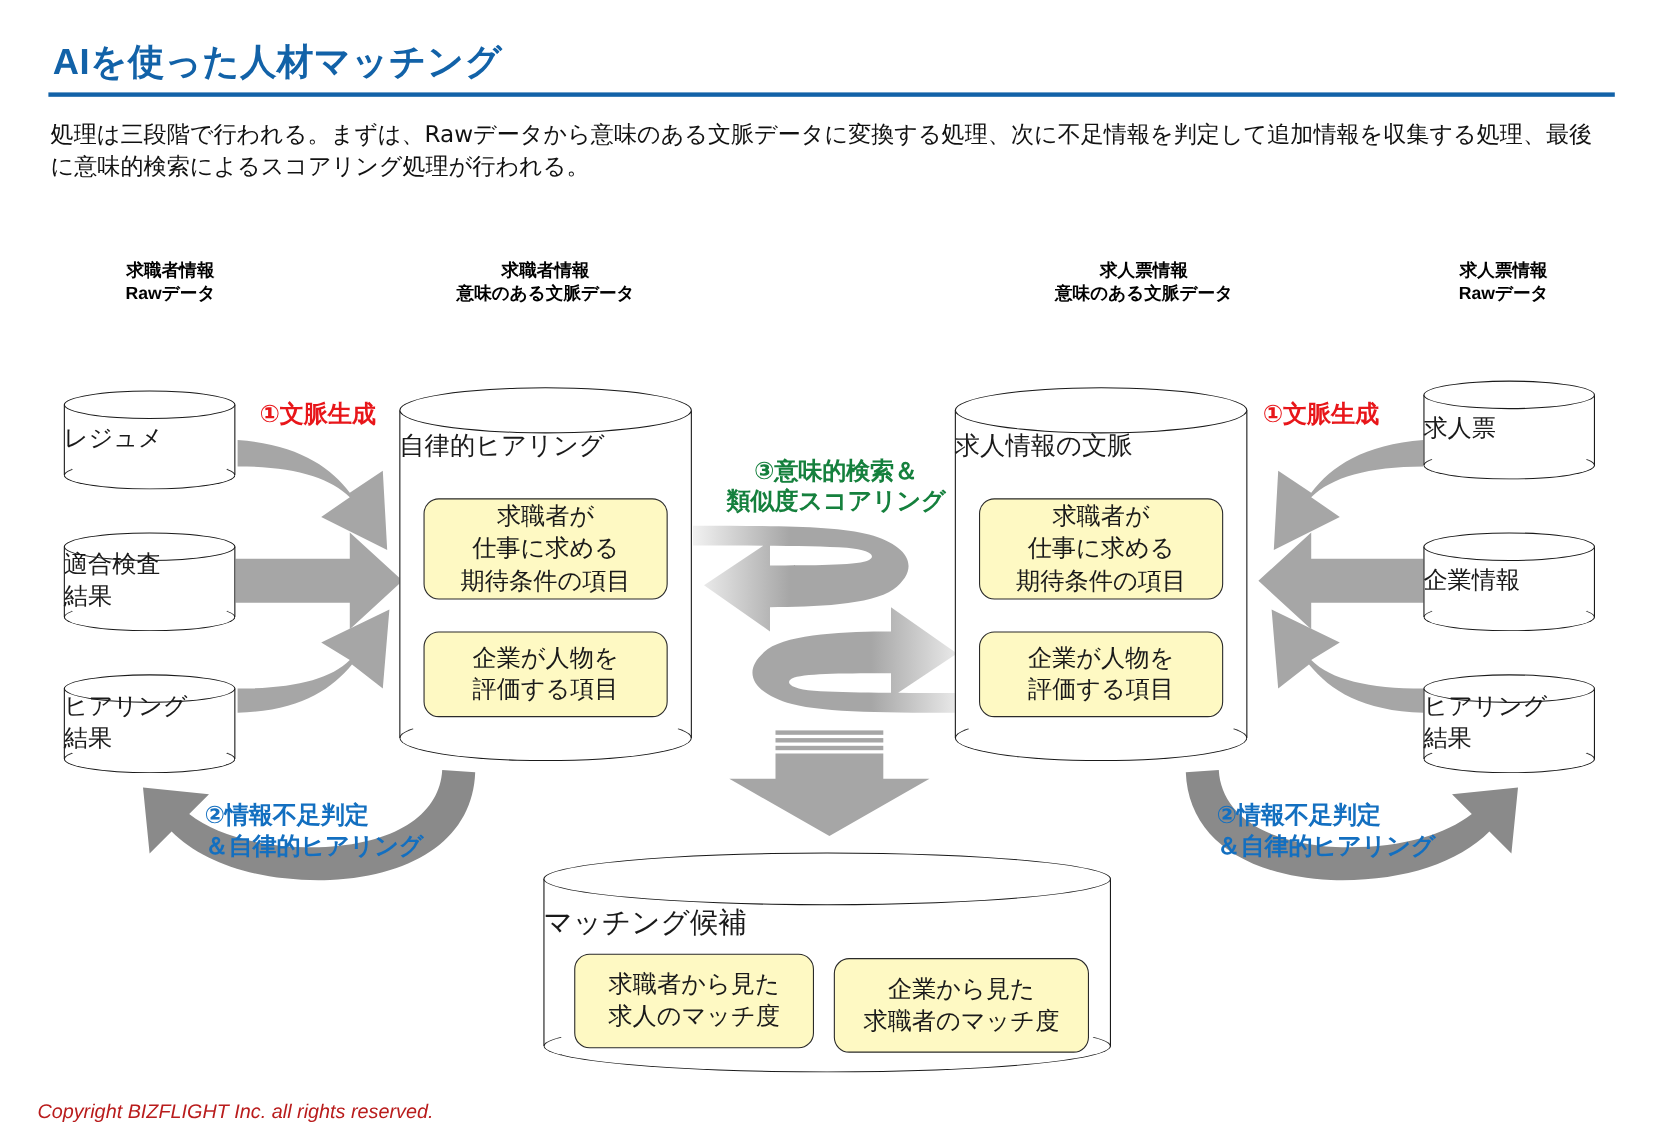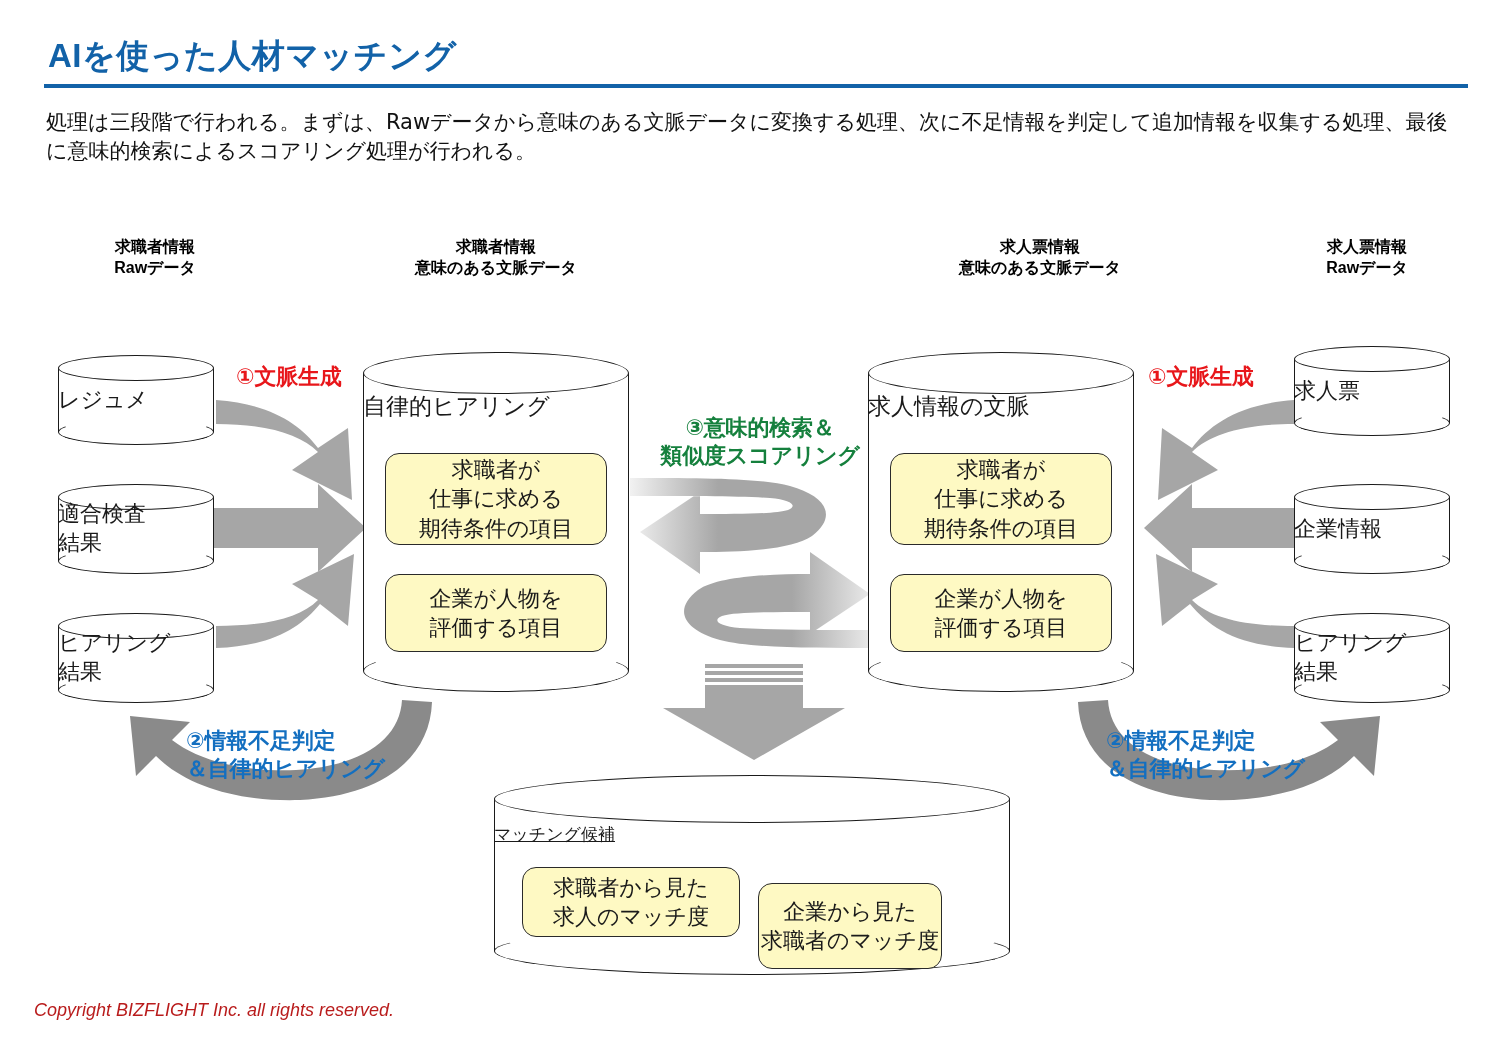--- a/index.html
+++ b/index.html
@@ -105,21 +105,21 @@
   .cyl-big .cyl-top    { top: 0;   height: 42px; }
   .cyl-big .cyl-body   { top: 21px; bottom: 21px; }
   .cyl-big .cyl-bottom { bottom: 0; height: 42px; }
   .cyl-big .cyl-label  { top: 40px; font-size: 23px; }
 
   
   #cyl-matching { width: 516px; height: 200px; left: 494px; top: 775px; }
   #cyl-matching .cyl-top    { top: 0;   height: 48px; }
   #cyl-matching .cyl-body   { top: 24px; bottom: 24px; }
   #cyl-matching .cyl-bottom { bottom: 0; height: 48px; }
-  #cyl-matching .cyl-label  { top: 48px; font-size: 17px; text-decoration: underline; }
+  #cyl-matching .cyl-label  { top: 48px; font-size: 26px; }
 
   
   .rbox {
     position: absolute;
     box-sizing: border-box;
     border: 1.6px solid #2a2a2a;
     border-radius: 14px;
     background: #fef9c3;
     display: flex;
     align-items: center;
@@ -334,23 +334,23 @@
 期待条件の項目</div>
   <div class="rbox" style="left:22px; top:222px; width:222px; height:78px;">企業が人物を
 評価する項目</div>
 </div>
 
 <div class="cylinder" id="cyl-matching">
   <div class="cyl-body"></div>
   <div class="cyl-top"></div>
   <div class="cyl-bottom"></div>
   <div class="cyl-label">マッチング候補</div>
-  <div class="rbox" style="left:28px; top:92px; width:218px; height:70px;">求職者から見た
+  <div class="rbox" style="left:28px; top:92px; width:218px; height:86px;">求職者から見た
 求人のマッチ度</div>
-  <div class="rbox" style="left:264px; top:108px; width:184px; height:86px;">企業から見た
+  <div class="rbox" style="left:264px; top:96px; width:232px; height:86px;">企業から見た
 求職者のマッチ度</div>
 </div>
 
 <div class="step-label step-red" id="label-ctx-left">①文脈生成</div>
 <div class="step-label step-red" id="label-ctx-right">①文脈生成</div>
 <div class="step-label step-green" id="label-search">③意味的検索＆
 類似度スコアリング</div>
 <div class="step-label step-blue" id="label-gap-left">②情報不足判定
 ＆自律的ヒアリング</div>
 <div class="step-label step-blue" id="label-gap-right">②情報不足判定

